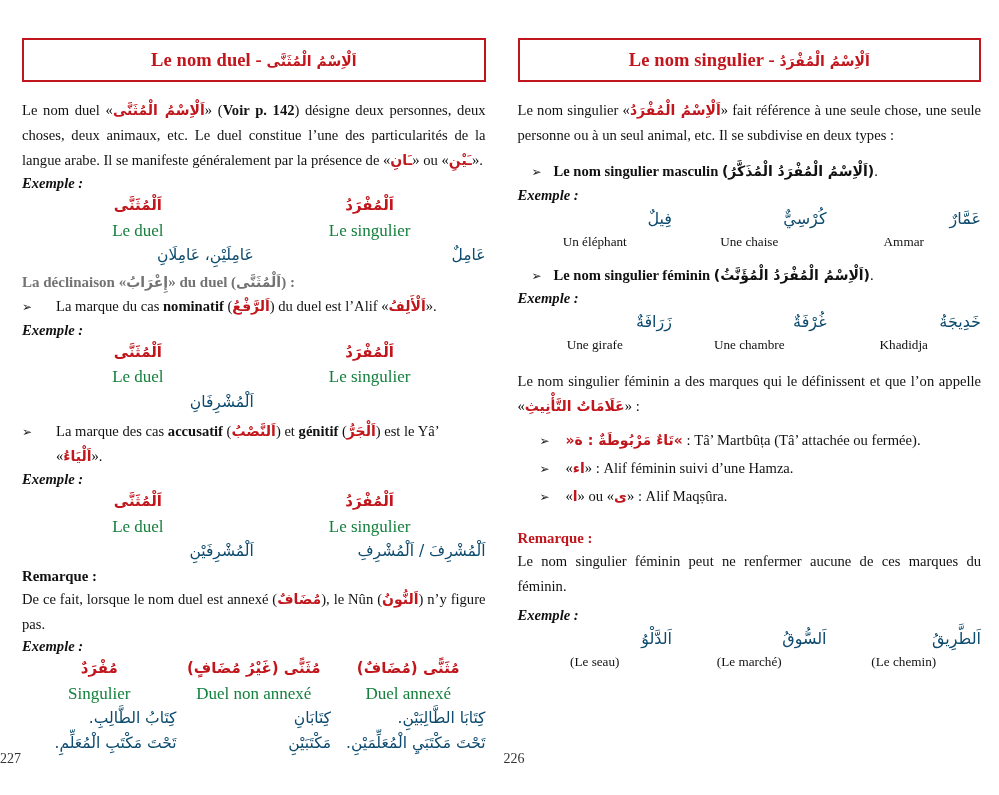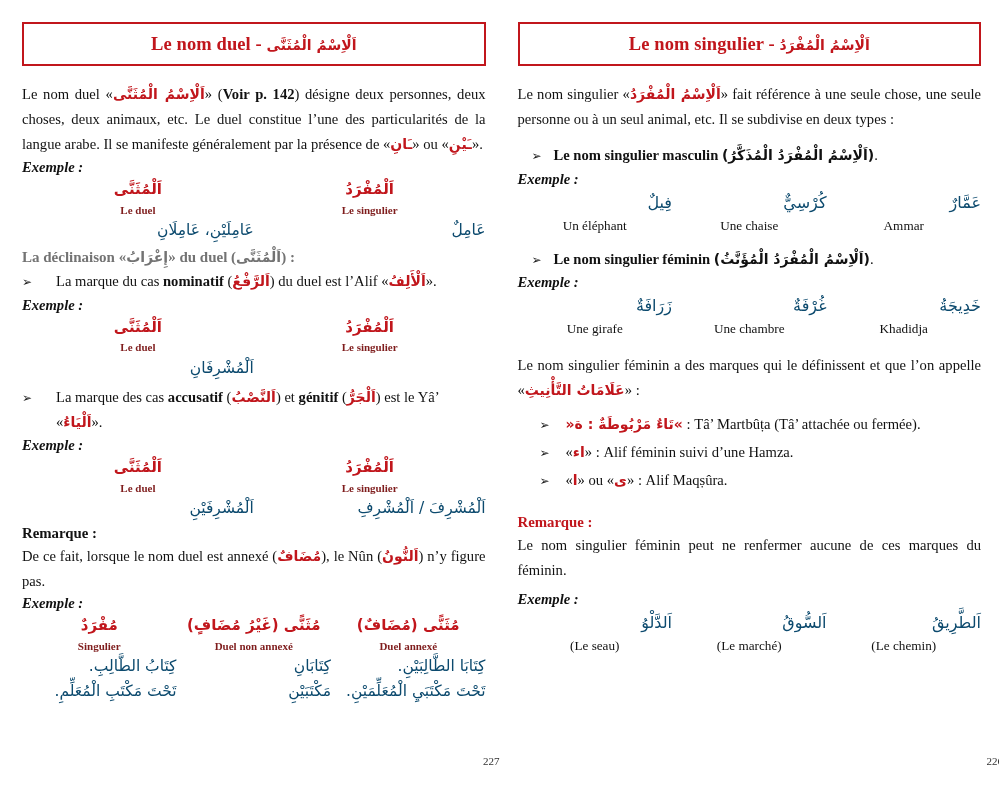--- a/index.html
+++ b/index.html
@@ -19,21 +19,21 @@
     display: flex;
     width: 999px;
     height: 795px;
     box-sizing: border-box;
   }
   .page {
     position: relative;
     box-sizing: border-box;
     width: 499.5px;
     height: 795px;
-    padding: 22px 24px 0 24px;
+    padding: 38px 24px 0 24px;
   }
   .page-left  { padding-left: 22px; padding-right: 14px; }
   .page-right { padding-left: 18px; padding-right: 18px; }
 
   
   .title-box {
     border: 2px solid #c1161c;
     height: 40px;
     display: flex;
     align-items: center;
@@ -128,23 +128,23 @@
   }
   .ex-col .hd-ar {
     font-family: "DejaVu Sans", "Liberation Sans", sans-serif;
     direction: rtl;
     color: #c1161c;
     font-weight: bold;
     font-size: 15px;
     line-height: 1.55;
   }
   .ex-col .hd-fr {
-    color: #7f1d1d;
-    font-weight: bold;
-    font-size: 11px;
+    color: #15803d;
+    font-weight: normal;
+    font-size: 17px;
     line-height: 1.5;
   }
   .ex-col .cell-ar {
     font-family: "DejaVu Sans", "Liberation Sans", sans-serif;
     direction: rtl;
     font-size: 15.5px;
     line-height: 1.62;
     color: #0c4a6e;
     text-align: right;
   }
@@ -163,22 +163,22 @@
   .sp8  { height: 8px; }
   .sp10 { height: 10px; }
   .sp14 { height: 14px; }
 
   
   .page-number {
     position: absolute;
     bottom: 28px;
     left: 0;
     width: 100%;
-    text-align: right;
-    font-size: 11px;
+    text-align: left;
+    font-size: 14px;
     color: #333;
   }
   .page-left .page-number  { padding-right: 8px; }
   .page-right .page-number { padding-left: 4px; }
 </style>
 </head>
 <body>
 
 <div class="spread">
 

